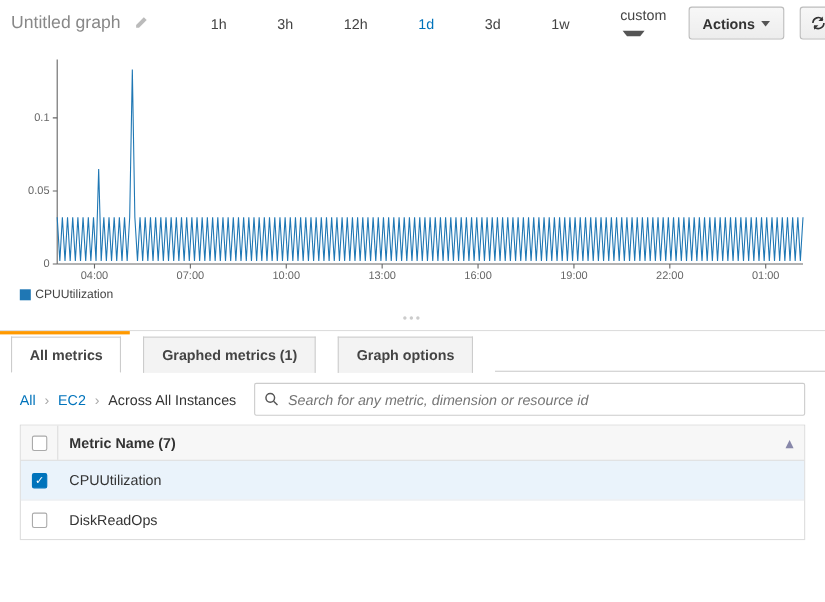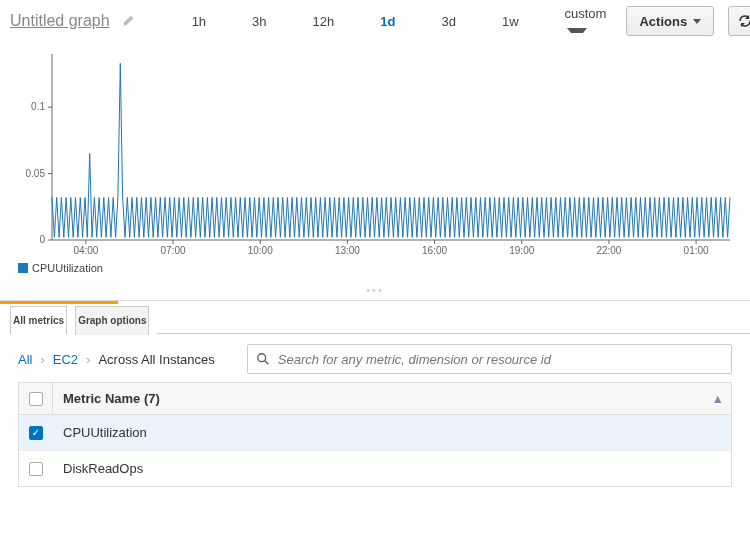--- a/index.html
+++ b/index.html
@@ -14,27 +14,26 @@
     display: flex;
     align-items: center;
     padding: 6px 10px 8px 10px;
     gap: 8px;
   }
   .title {
     font-size: 16px;
     color: #888;
     font-weight: 400;
     flex: 0 0 auto;
-    text-decoration: underline;
   }
   .edit-icon { color: #bbb; margin-left: 4px; }
   .spacer { flex: 1; }
   .time-range { display: flex; align-items: center; gap: 0; font-size: 13px; }
   .time-range span { padding: 0 6px; color: #444; cursor: pointer; margin-left: 34px; }
-  .time-range span.active { color: #0073bb; font-weight: bold; }
+  .time-range span.active { color: #0073bb; font-weight: normal; }
   .btn {
     display: inline-flex;
     align-items: center;
     justify-content: center;
     height: 30px;
     padding: 12px 12px;
     background: linear-gradient(#f7f7f7,#ededed);
     border: 1px solid #bbb;
     border-radius: 3px;
     font-size: 13px;
@@ -93,27 +92,27 @@
     padding-top:4px;
     position:relative;
   }
   .tabbar::before {
     content:'';
     position:absolute;
     top:0; left:0; height:3px; width:118px;
     background:#ff9900;
   }
   .tab {
-    padding:8px 2px;
+    padding:8px 16px;
     border:1px solid #ccc;
     background:#f3f3f3;
     color:#444;
     font-weight:bold;
-    font-size:10px;
-    margin-right:8px;
+    font-size:13px;
+    margin-right:20px;
     border-bottom:none;
     cursor:pointer;
     position:relative;
     top:1px;
   }
   .tab.active {
     background:#fff;
     border-bottom:1px solid #fff;
   }
   .tab-underline {
@@ -252,32 +251,33 @@
   <div class="legend">
     <span class="legend-swatch" id="legend-swatch" style="background: rgb(31, 119, 180);"></span>
     <span>CPUUtilization</span>
   </div>
 </div>
 
 <div class="drag-handle">•••</div>
 
 <div class="tabbar" id="tabbar">
     <div class="tab active">All metrics</div>
+    <div class="tab">Graphed metrics (1)</div>
     <div class="tab">Graph options</div>
     <div class="tab-underline"></div>
   </div>
 
 <div class="content">
   <div class="breadcrumb">
     <a>All</a>
     <span class="bc-sep">›</span>
     <a>EC2</a>
     <span class="bc-sep">›</span>
     <span>Across All Instances</span>
-    <div class="search-wrap" style="margin-left:24px;">
+    <div class="search-wrap" style="margin-left:8px;">
       <svg width="14" height="14" viewBox="0 0 16 16">
         <circle cx="6.5" cy="6.5" r="4.5" fill="none" stroke="#555" stroke-width="1.5"></circle>
         <line x1="10" y1="10" x2="14" y2="14" stroke="#555" stroke-width="1.5"></line>
       </svg>
       <input type="text" placeholder="Search for any metric, dimension or resource id" style="">
     </div>
   </div>
 
   <div class="table">
     <div class="th-row">

